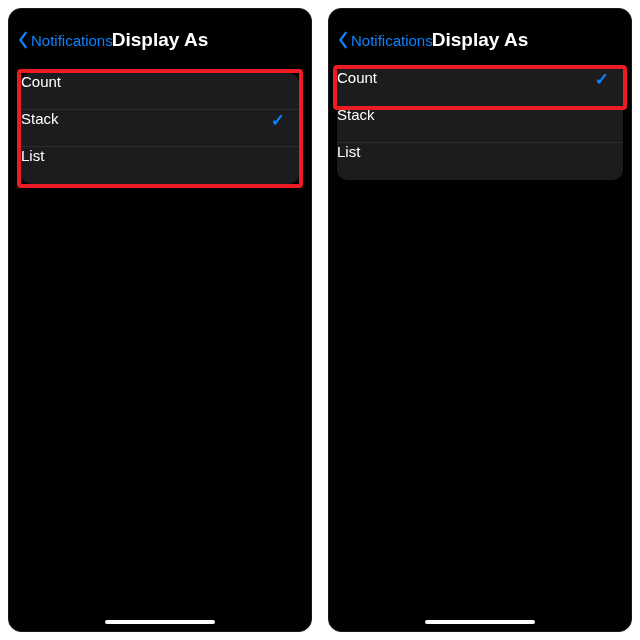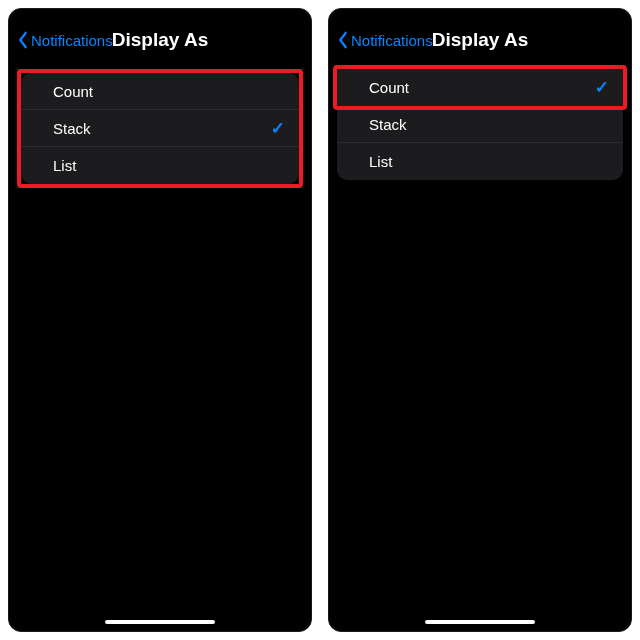--- a/index.html
+++ b/index.html
@@ -51,22 +51,21 @@
       border: 4px solid #ed1c24;
       border-radius: 4px;
     }
     .list {
       background: #1c1c1e;
       border-radius: 10px;
     }
     .row {
       height: 37px;
       display: flex;
-      align-items: center;
-      padding: 0 32px;
+      padding: 0 0;
       color: #fff;
       font-size: 15px;
       border-bottom: 0.5px solid #2c2c2e;
       position: relative;
     }
     .row:last-child { border-bottom: none; }
     .check {
       position: absolute;
       right: 14px;
       color: #0a84ff;

